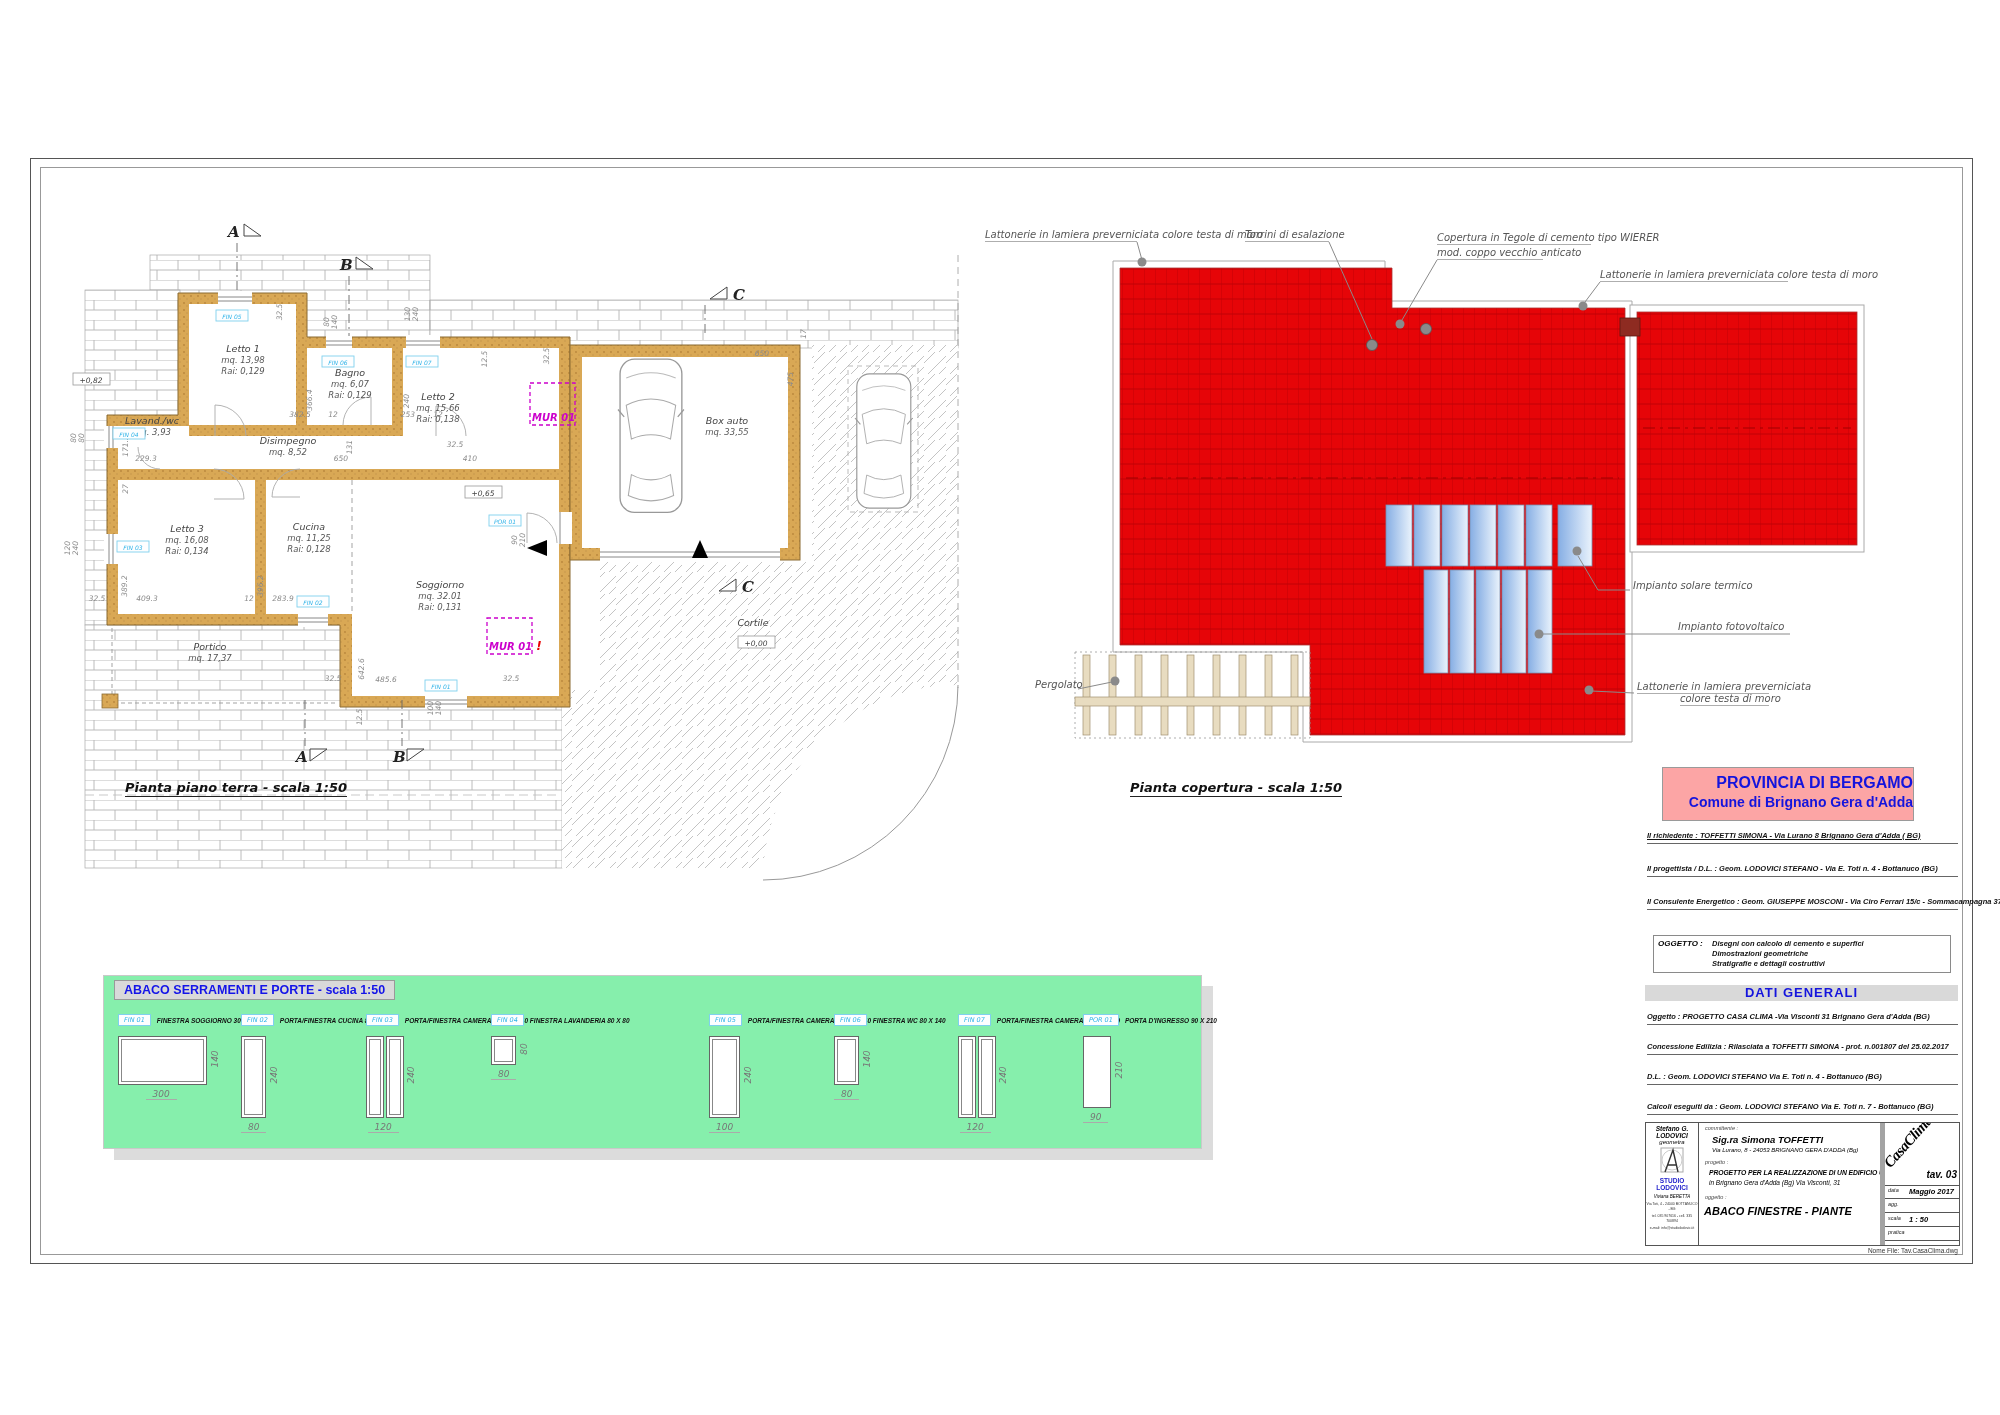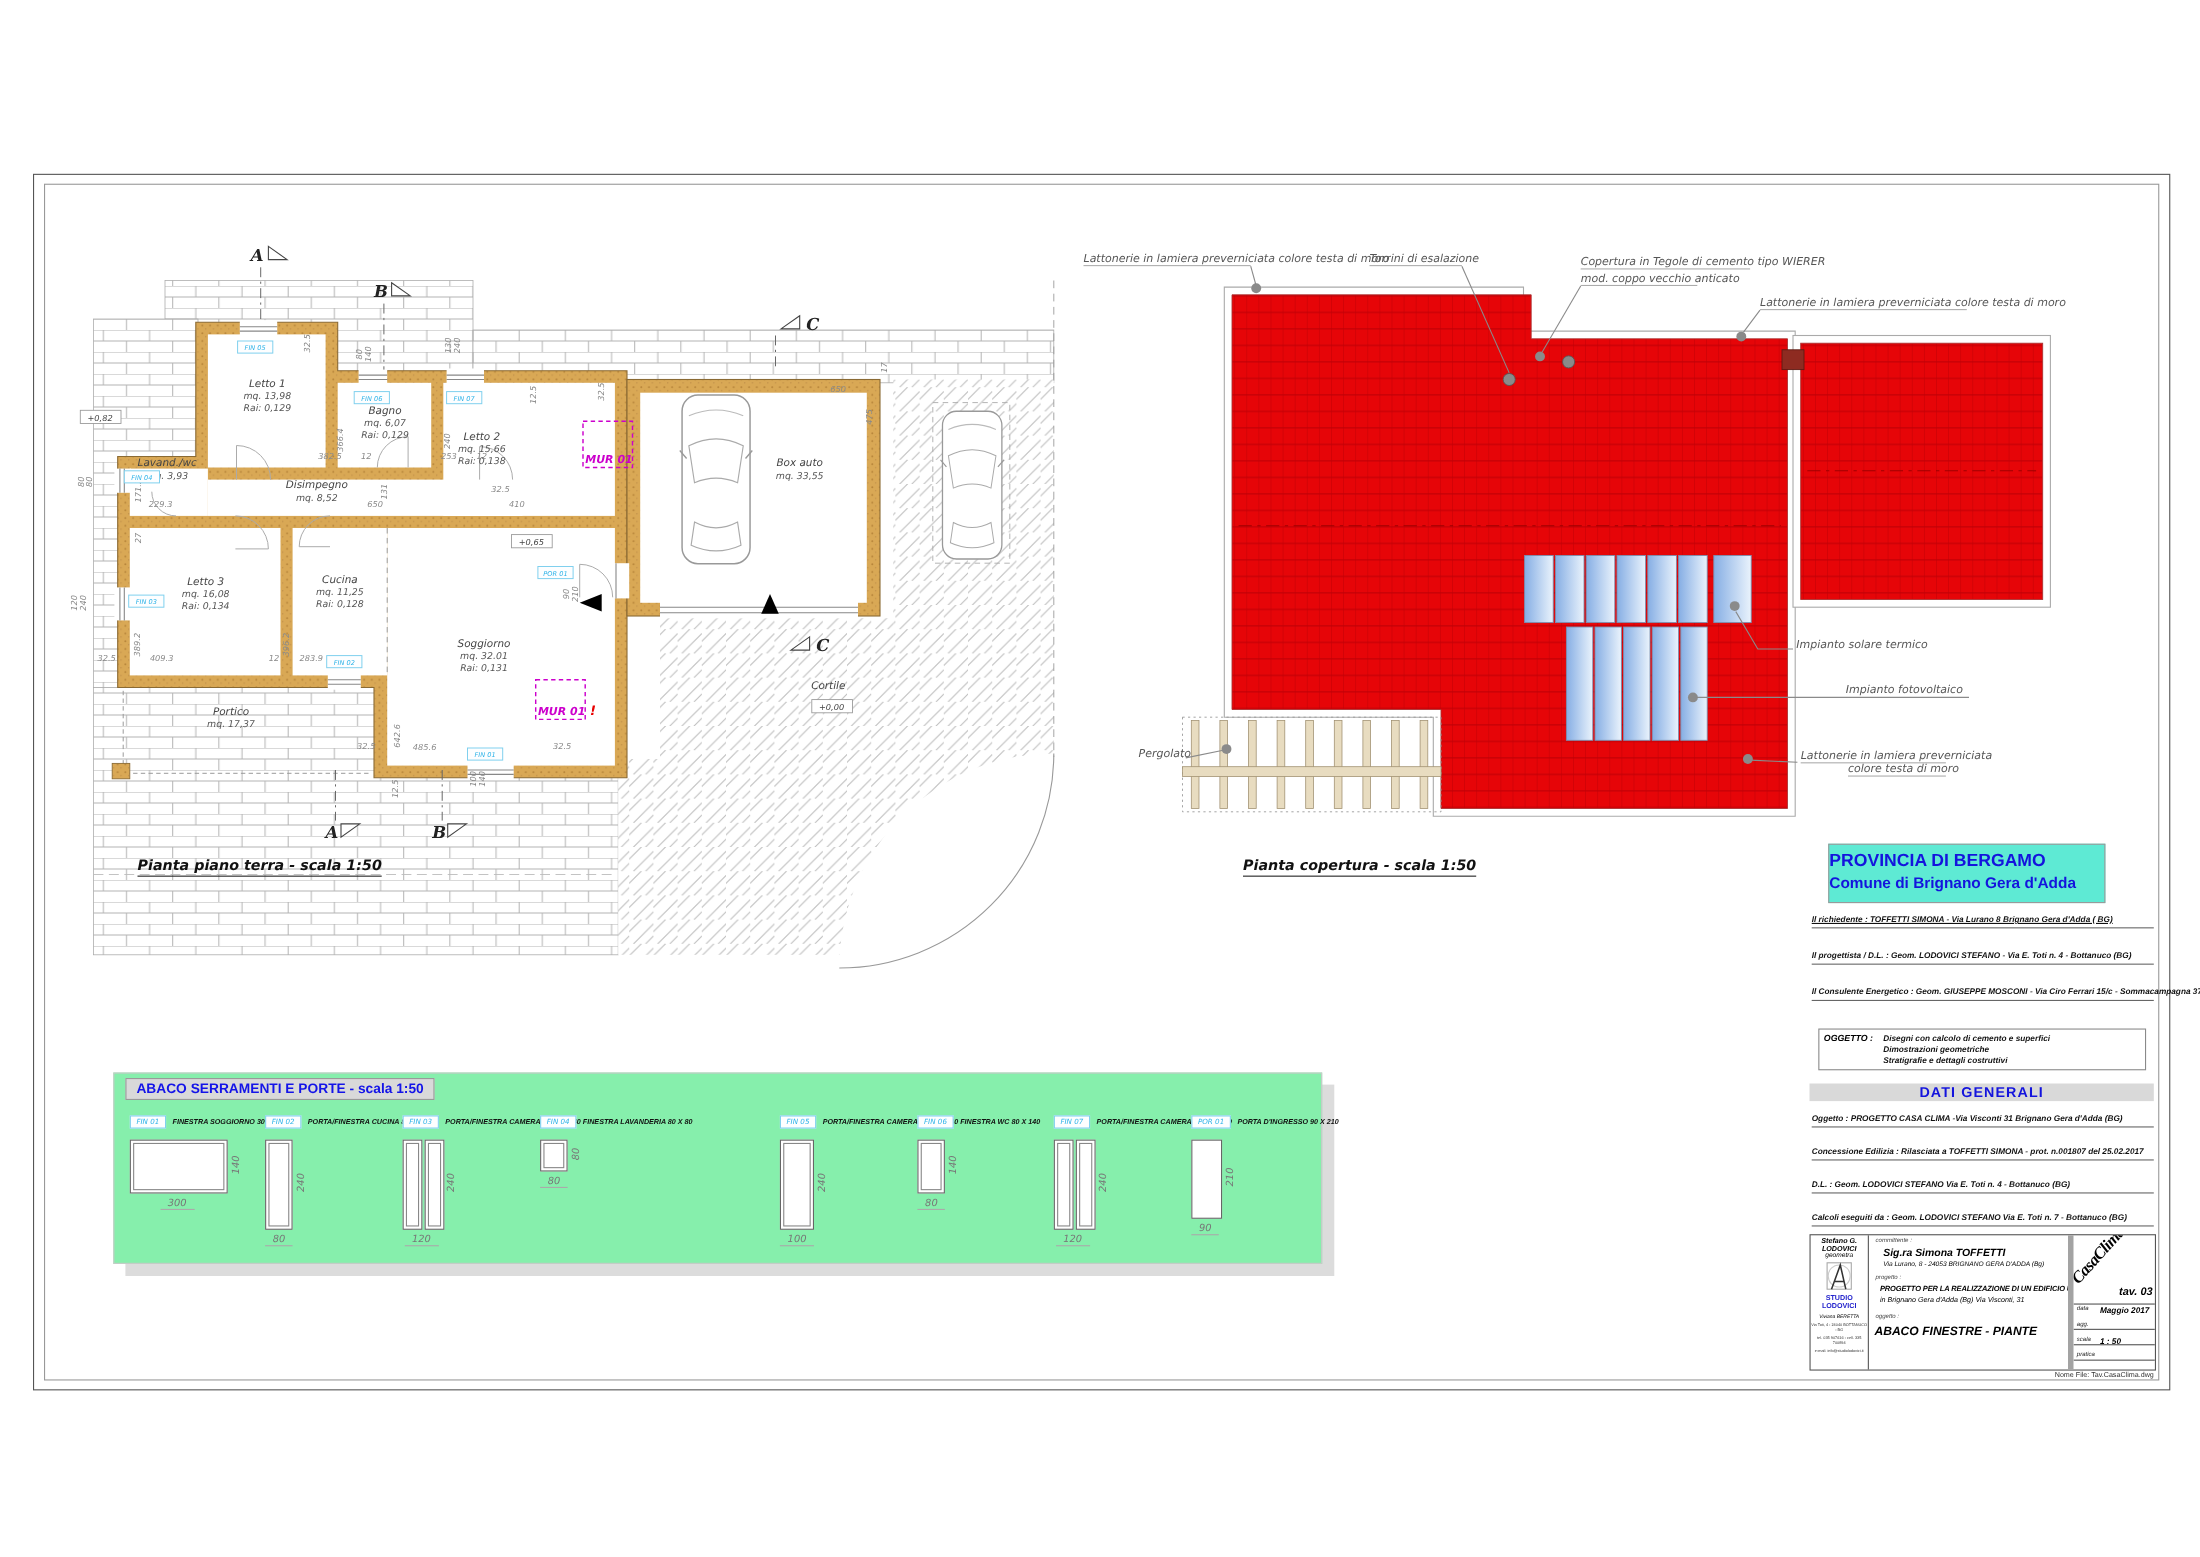--- a/index.html
+++ b/index.html
@@ -24,21 +24,21 @@
   .ab-item{position:absolute;top:38px}
   .ab-head{display:flex;align-items:center;gap:6px;white-space:nowrap}
   .ab-tag{border:1px solid #7fd0ee;color:#2fb3e8;background:#fdfeff;font:italic 6.5px "DejaVu Sans",sans-serif;padding:1px 5px}
   .ab-label{font:italic bold 6.5px "Liberation Sans",sans-serif;color:#111}
   .win{position:absolute;border:1.5px solid #666;background:#fff}
   .win-in{position:absolute;inset:2px;border:1px solid #888}
   .dimw{position:absolute;font:italic 9px "DejaVu Sans",sans-serif;color:#777;border-bottom:1px solid #aaa;padding:0 7px;white-space:nowrap}
   .dimv{position:absolute;font:italic 9px "DejaVu Sans",sans-serif;color:#777;transform:rotate(-90deg);width:40px;text-align:center;white-space:nowrap}
   
   #tblock{left:1645px;top:767px;width:313px;height:500px}
-  #tb-head{position:absolute;left:17px;top:0;width:250px;height:52px;background:#5eead4;border:1px solid #9a9a9a;text-align:left}
+  #tb-head{position:absolute;left:17px;top:0;width:250px;height:52px;background:#fca5a5;border:1px solid #9a9a9a;text-align:right}
   #tb-head .l1{font:bold 16px "Liberation Sans",sans-serif;color:#1414dd;margin-top:6px}
   #tb-head .l2{font:bold 14px "Liberation Sans",sans-serif;color:#1414dd;margin-top:2px}
   .tbrow{position:absolute;left:2px;width:311px;border-bottom:1px solid #666;font:italic bold 7.5px "Liberation Sans",sans-serif;color:#111;padding-bottom:3px;white-space:nowrap;overflow:visible}
   #tb-ogg{position:absolute;left:8px;top:168px;width:298px;height:38px;border:1px solid #8a8a8a;display:flex;padding:3px 4px;box-sizing:border-box}
   #tb-ogg .lab{font:italic bold 8px "Liberation Sans",sans-serif;width:54px;flex:none}
   #tb-ogg .lines div{font:italic bold 7.5px "Liberation Sans",sans-serif;line-height:10px;color:#111}
   #tb-dati-bar{position:absolute;left:0;top:218px;width:313px;height:16px;background:#d9d9d9;text-align:center;font:bold 13px "Liberation Sans",sans-serif;color:#1414dd;letter-spacing:1px;line-height:16px}
   #tb-bottom{position:absolute;left:0;top:355px;width:313px;height:122px;border:1px solid #555}
   .cell{position:absolute;top:0;height:100%;box-sizing:border-box}
   #cell-studio{left:0;width:53px;border-right:1px solid #555;text-align:center;overflow:hidden}
@@ -51,21 +51,21 @@
   #cell-studio .ct{font:3.5px/4.5px "Liberation Sans",sans-serif;color:#333;margin-top:3px}
   .mlab{position:absolute;font:italic 5.5px "Liberation Sans",sans-serif;color:#444;left:6px}
   #cell-mid .name{position:absolute;left:13px;top:11px;font:italic bold 9.5px "Liberation Sans",sans-serif}
   #cell-mid .addr{position:absolute;left:13px;top:24px;font:italic 6px "Liberation Sans",sans-serif}
   #cell-mid .pr1{position:absolute;left:10px;top:46px;font:italic bold 6.8px "Liberation Sans",sans-serif;letter-spacing:-0.1px;white-space:nowrap}
   #cell-mid .pr2{position:absolute;left:10px;top:56px;font:italic 6.5px "Liberation Sans",sans-serif}
   #cell-mid .ogg2{position:absolute;left:5px;top:82px;font:italic bold 11px "Liberation Sans",sans-serif}
   #cc-box{position:absolute;left:0;top:0;width:74px;height:62px;border-bottom:1px solid #555}
   #cc-text{position:absolute;left:2px;top:34px;font:italic bold 15px "Liberation Serif",serif;transform:rotate(-48deg);transform-origin:left center;white-space:nowrap;letter-spacing:-0.5px}
   #cc-tav{position:absolute;right:2px;top:46px;font:italic bold 10px "Liberation Sans",sans-serif}
-  .krow{position:absolute;left:0;width:74px;height:24px;border-bottom:1px solid #555;box-sizing:border-box}
+  .krow{position:absolute;left:0;width:74px;height:14px;border-bottom:1px solid #555;box-sizing:border-box}
   .krow .k{position:absolute;left:3px;top:2px;font:italic 5.5px "Liberation Sans",sans-serif;color:#222}
   .krow .v{position:absolute;left:24px;top:2px;font:italic bold 7.5px "Liberation Sans",sans-serif}
   #tb-file{position:absolute;right:0;top:480px;font:6.5px "Liberation Sans",sans-serif;color:#333;white-space:nowrap}
 </style>
 </head>
 <body>
 
 <div class="abs" id="sheet-outer"></div>
 <div class="abs" id="sheet-inner"></div>
 

